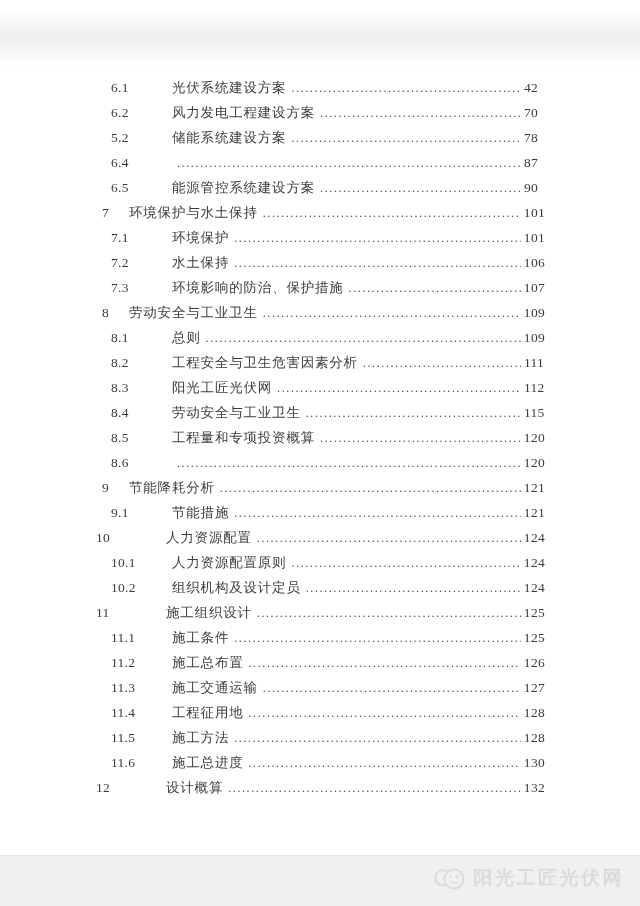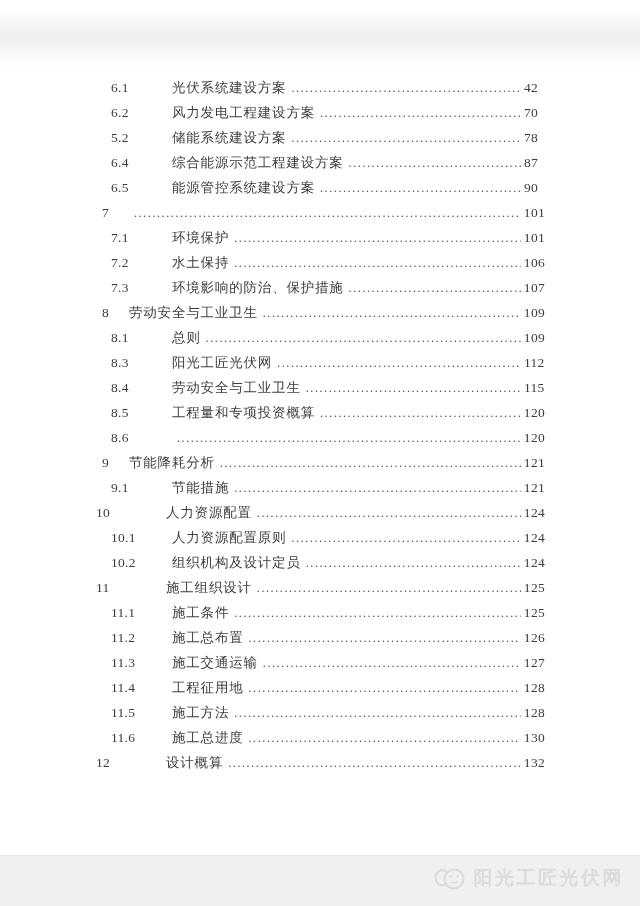--- a/index.html
+++ b/index.html
@@ -90,32 +90,32 @@
     <span class="pagenum">70</span>
   </div>
       <div class="row sub">
     <span class="num">5.2</span>
     <span class="title">储能系统建设方案</span>
     <span class="leader"></span>
     <span class="pagenum">78</span>
   </div>
       <div class="row sub">
     <span class="num">6.4</span>
-    <span class="title">综合能源示范工程建设方案</span>
     <span class="leader"></span>
     <span class="pagenum">87</span>
   </div>
       <div class="row sub">
     <span class="num">6.5</span>
     <span class="title">能源管控系统建设方案</span>
     <span class="leader"></span>
     <span class="pagenum">90</span>
   </div>
       <div class="row ch1">
     <span class="num">7</span>
+    <span class="title">环境保护与水土保持</span>
     <span class="leader"></span>
     <span class="pagenum">101</span>
   </div>
       <div class="row sub">
     <span class="num">7.1</span>
     <span class="title">环境保护</span>
     <span class="leader"></span>
     <span class="pagenum">101</span>
   </div>
       <div class="row sub">
@@ -134,20 +134,26 @@
     <span class="num">8</span>
     <span class="title">劳动安全与工业卫生</span>
     <span class="leader"></span>
     <span class="pagenum">109</span>
   </div>
       <div class="row sub">
     <span class="num">8.1</span>
     <span class="title">总则</span>
     <span class="leader"></span>
     <span class="pagenum">109</span>
+  </div>
+      <div class="row sub">
+    <span class="num">8.2</span>
+    <span class="title">工程安全与卫生危害因素分析</span>
+    <span class="leader"></span>
+    <span class="pagenum">111</span>
   </div>
       <div class="row sub">
     <span class="num">8.3</span>
     <span class="title">阳光工匠光伏网</span>
     <span class="leader"></span>
     <span class="pagenum">112</span>
   </div>
       <div class="row sub">
     <span class="num">8.4</span>
     <span class="title">劳动安全与工业卫生</span>

